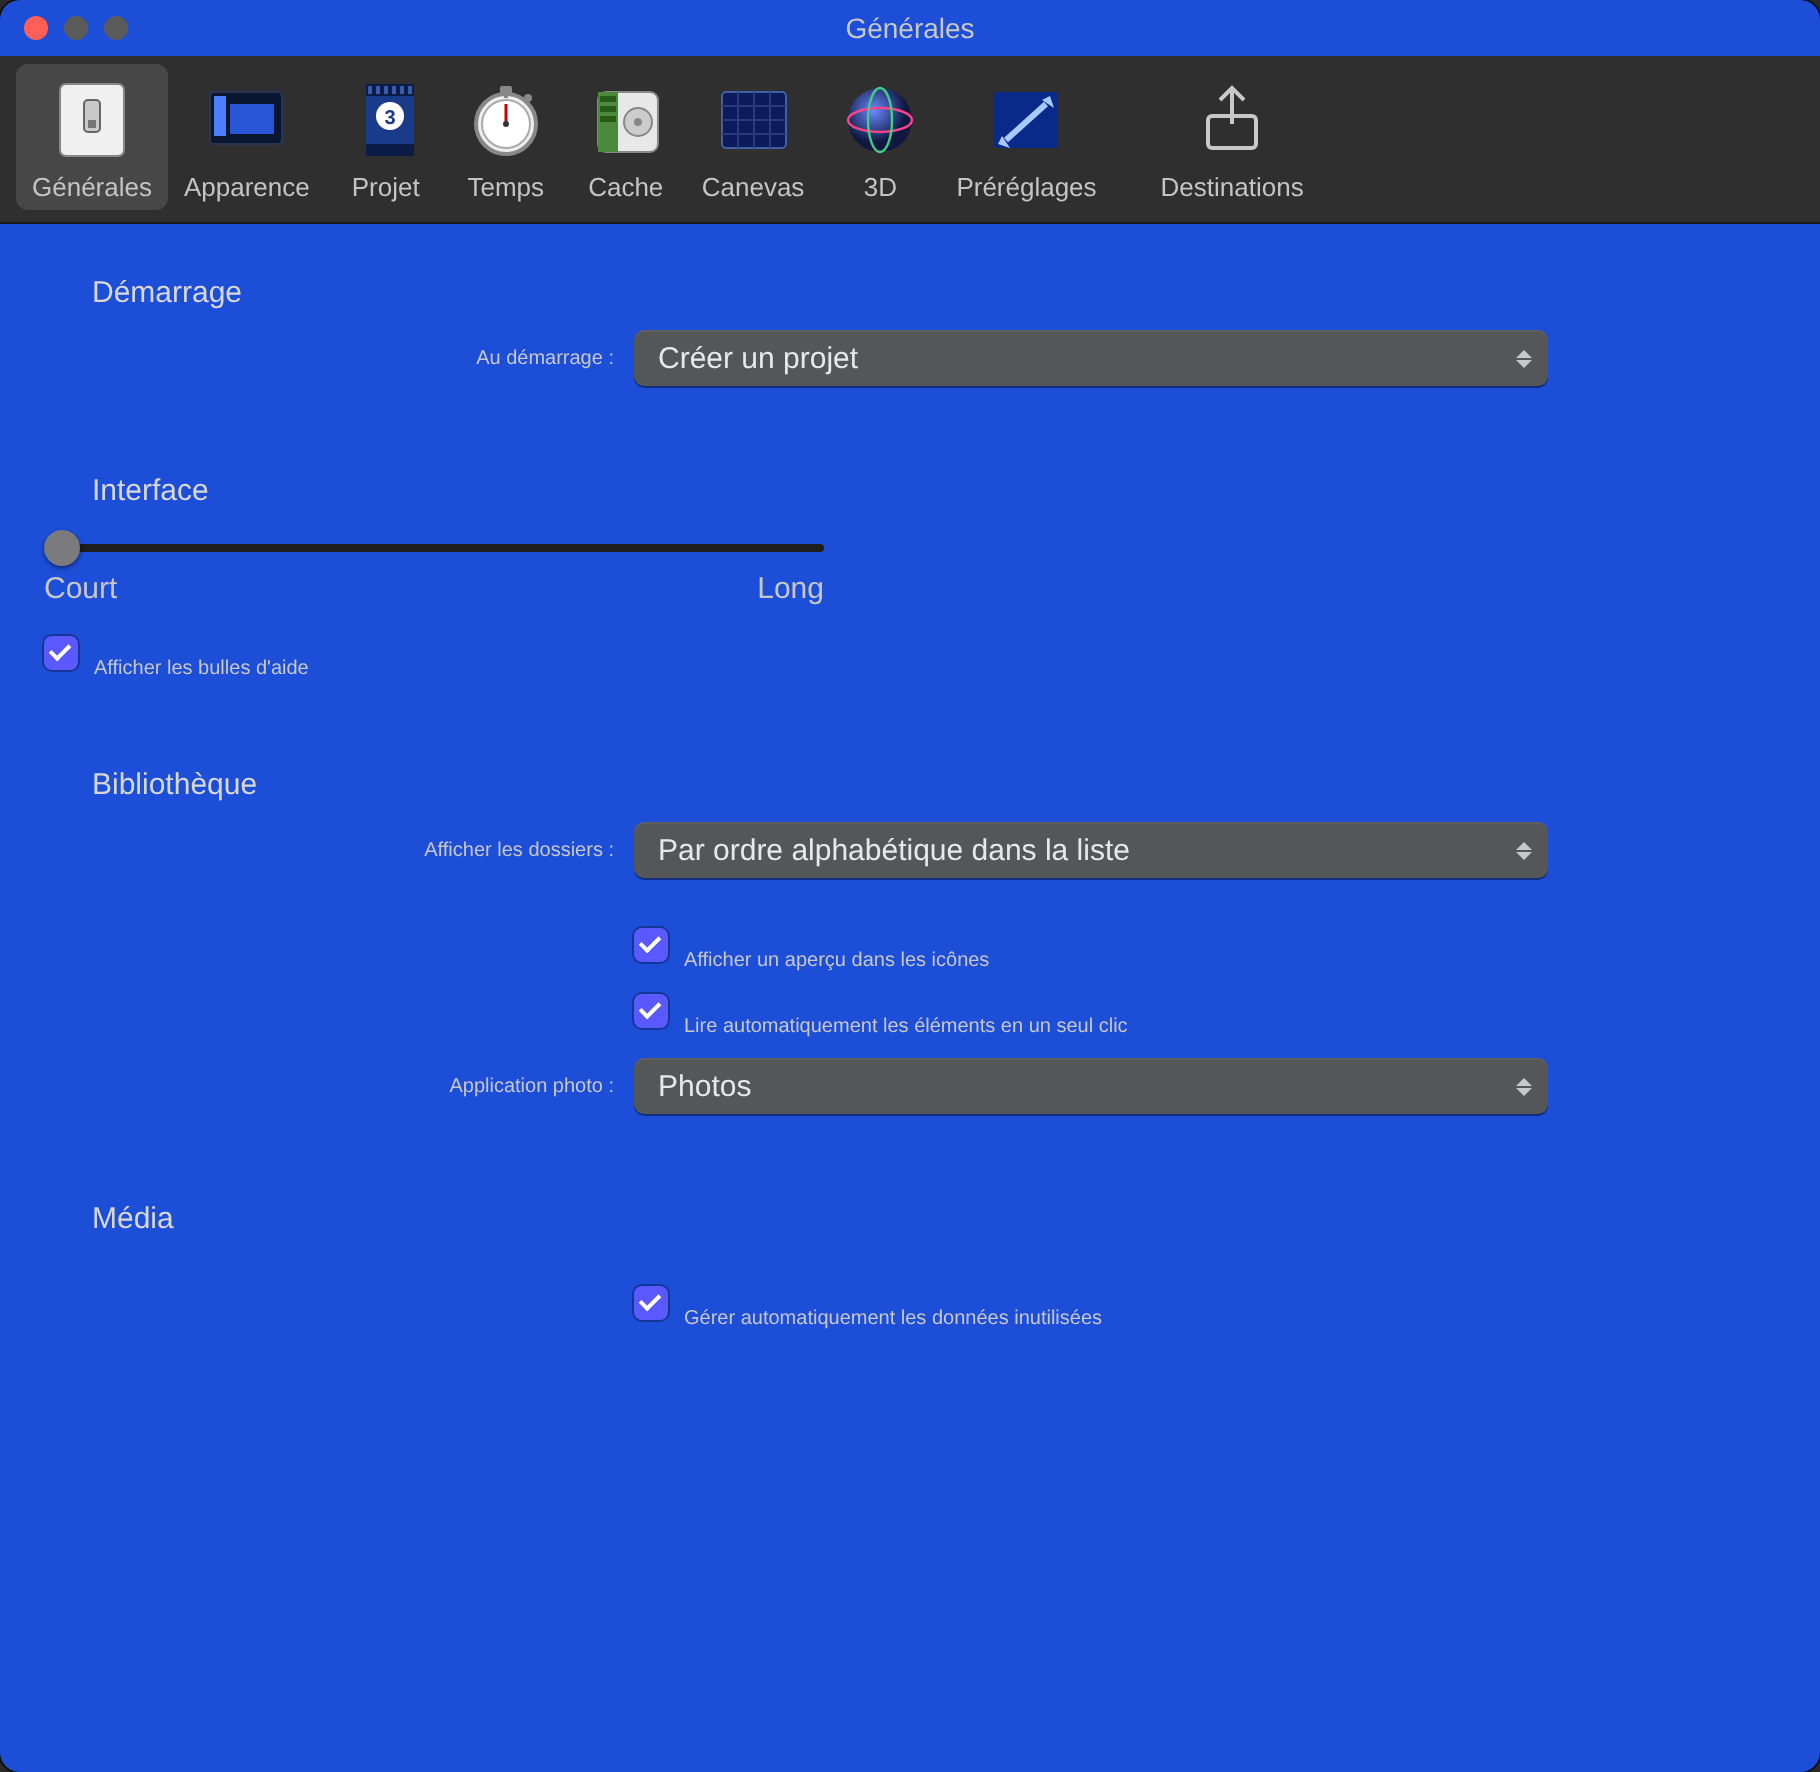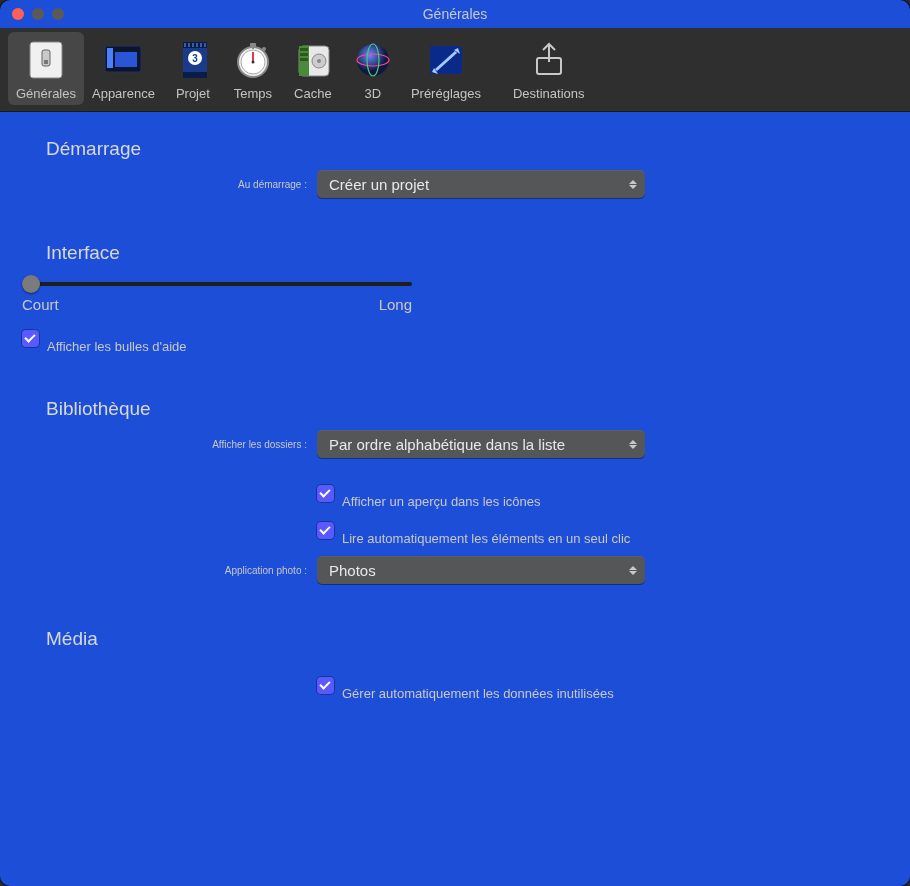--- a/index.html
+++ b/index.html
@@ -76,21 +76,21 @@
     }
     .tool-label {
       font-size: 13px;
       color: #c4c4c4;
       white-space: nowrap;
     }
     .content {
       padding: 18px 22px;
     }
     .section-title {
-      font-size: 19px;
+      font-size: 15px;
       color: #d8d8d8;
       margin: 16px 0 10px 24px;
     }
     .section-title.first {
       margin-top: 8px;
     }
     .row {
       display: flex;
       align-items: center;
       margin-bottom: 10px;
@@ -101,21 +101,21 @@
       padding-right: 10px;
       font-size: 10px;
       color: #c8c8c8;
     }
     .row-control {
       flex: 1;
       display: flex;
       flex-direction: column;
     }
     .select {
-      width: 328px;
+      width: 457px;
       height: 28px;
       background: #555658;
       border: none;
       border-radius: 5px;
       display: flex;
       align-items: center;
       justify-content: space-between;
       padding: 0 8px 0 12px;
       color: #e8e8e8;
       font-size: 15px;
@@ -187,21 +187,21 @@
       position: absolute;
       left: 5px;
       top: 1.5px;
       width: 4px;
       height: 8px;
       border: solid white;
       border-width: 0 2px 2px 0;
       transform: rotate(45deg);
     }
     .cb-label {
-      font-size: 13px;
+      font-size: 10px;
       color: #c8c8c8;
       margin-top: 16px;
     }
     .spacer-row {
       height: 18px;
     }
     
     .tool-icon svg { width: 44px; height: 44px; }
   </style>
 </head>
@@ -284,20 +284,34 @@
           <rect x="9" y="10" width="8" height="3" fill="#2a5a1a"></rect>
           <rect x="9" y="15" width="8" height="3" fill="#2a5a1a"></rect>
           <rect x="9" y="20" width="8" height="3" fill="#2a5a1a"></rect>
           <circle cx="28" cy="23" r="7" fill="#ccc" stroke="#888"></circle>
           <circle cx="28" cy="23" r="2" fill="#888"></circle>
         </svg>
       </div>
       <div class="tool-label">Cache</div>
     </div>
 
+    <div class="tool-item">
+      <div class="tool-icon">
+        <svg viewBox="0 0 44 44">
+          <rect x="6" y="8" width="32" height="28" rx="2" fill="#0a1a5a" stroke="#4560a0"></rect>
+          <line x1="6" y1="15" x2="38" y2="15" stroke="#2a3a7a"></line>
+          <line x1="6" y1="22" x2="38" y2="22" stroke="#2a3a7a"></line>
+          <line x1="6" y1="29" x2="38" y2="29" stroke="#2a3a7a"></line>
+          <line x1="14" y1="8" x2="14" y2="36" stroke="#2a3a7a"></line>
+          <line x1="22" y1="8" x2="22" y2="36" stroke="#2a3a7a"></line>
+          <line x1="30" y1="8" x2="30" y2="36" stroke="#2a3a7a"></line>
+        </svg>
+      </div>
+      <div class="tool-label">Canevas</div>
+    </div>
 
     <div class="tool-item">
       <div class="tool-icon">
         <svg viewBox="0 0 44 44">
           <defs>
             <radialGradient id="sphg" cx="0.4" cy="0.35">
               <stop offset="0%" stop-color="#6a8aff"></stop>
               <stop offset="100%" stop-color="#101840"></stop>
             </radialGradient>
           </defs>

